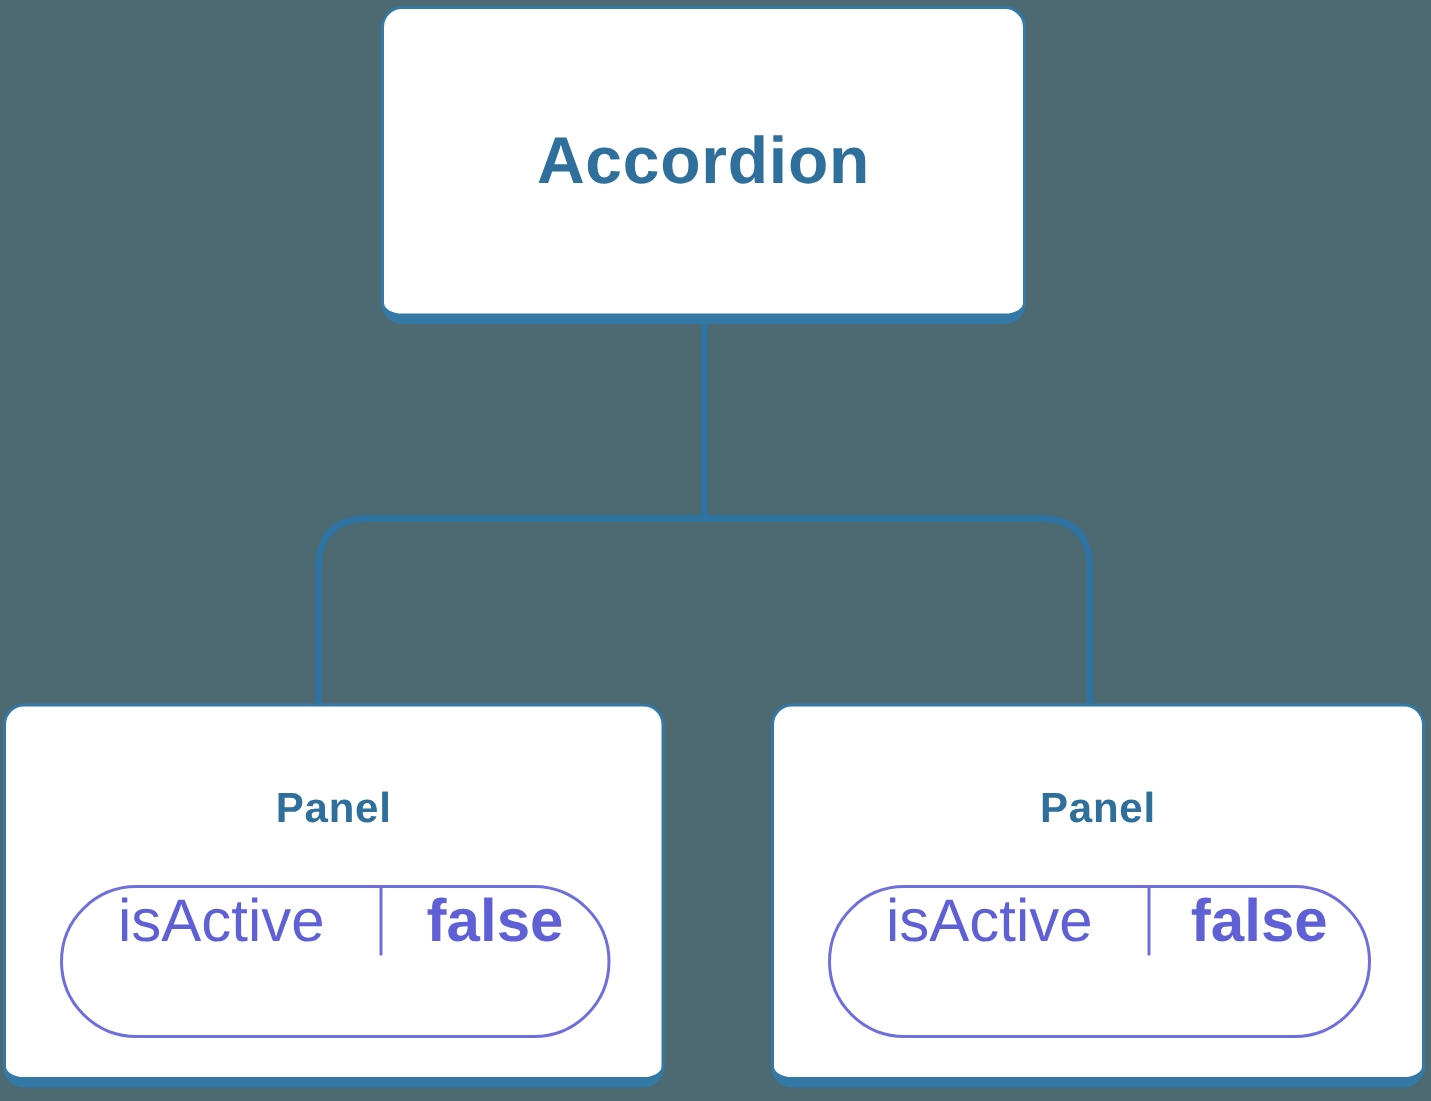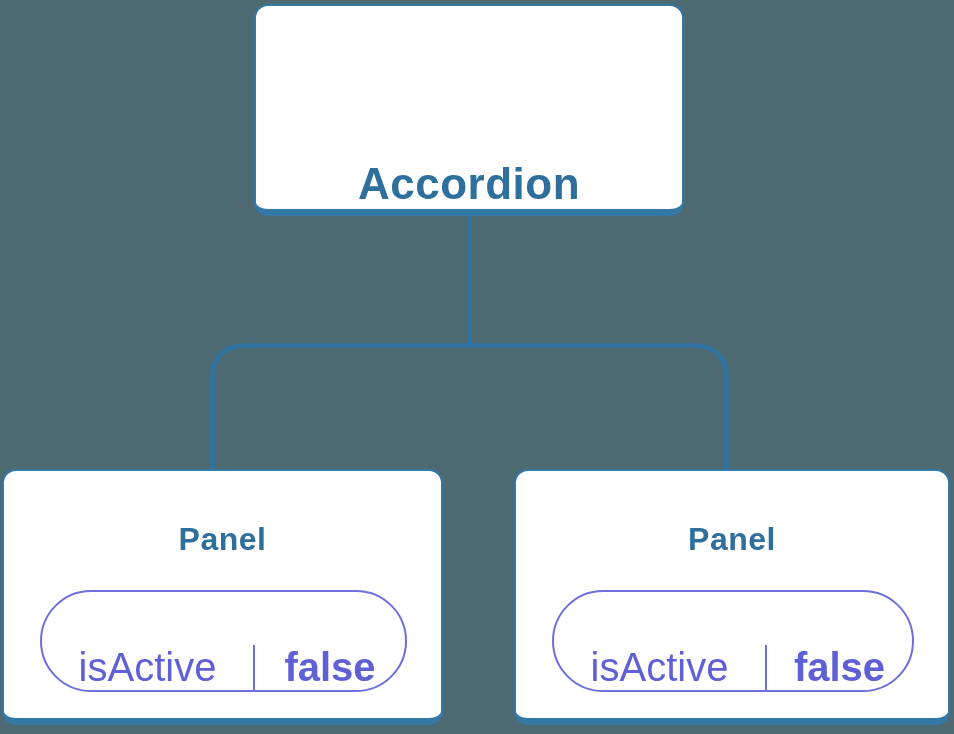--- a/index.html
+++ b/index.html
@@ -30,21 +30,21 @@
     border: 2.5px solid #3478A6;
     border-bottom-width: 7px;
     border-radius: 14px;
   }
   .node-root {
     left: 254px;
     top: 4px;
     width: 430px;
     height: 212px;
     display: flex;
-    align-items: flex-end;
+    align-items: center;
     justify-content: center;
   }
   .node-root .node-label {
     color: #2E6F9C;
     font-size: 44px;
     font-weight: 700;
     letter-spacing: 0.5px;
   }
   .node-panel {
     top: 469px;
@@ -52,35 +52,35 @@
   }
   .node-panel-left  { left: 2px;   width: 441px; }
   .node-panel-right { left: 514px; width: 436px; }
   .panel-title {
     display: block;
     margin-top: 40px;
     height: 56px;
     line-height: 56px;
     text-align: center;
     color: #2E6F9C;
-    font-size: 32px;
+    font-size: 28px;
     font-weight: 700;
     letter-spacing: 0.5px;
   }
   .state-pill {
     box-sizing: border-box;
     position: absolute;
     left: 36px;
     right: 34px;
     top: 119px;
     height: 102px;
     border: 2.5px solid #6E6EDC;
     border-radius: 51px;
     display: flex;
-    align-items: flex-end;
+    align-items: flex-start;
     background: #ffffff;
   }
   .pill-cell {
     display: flex;
     align-items: center;
     justify-content: center;
     color: #5F5FD6;
     font-size: 40px;
     font-weight: 400;
   }

